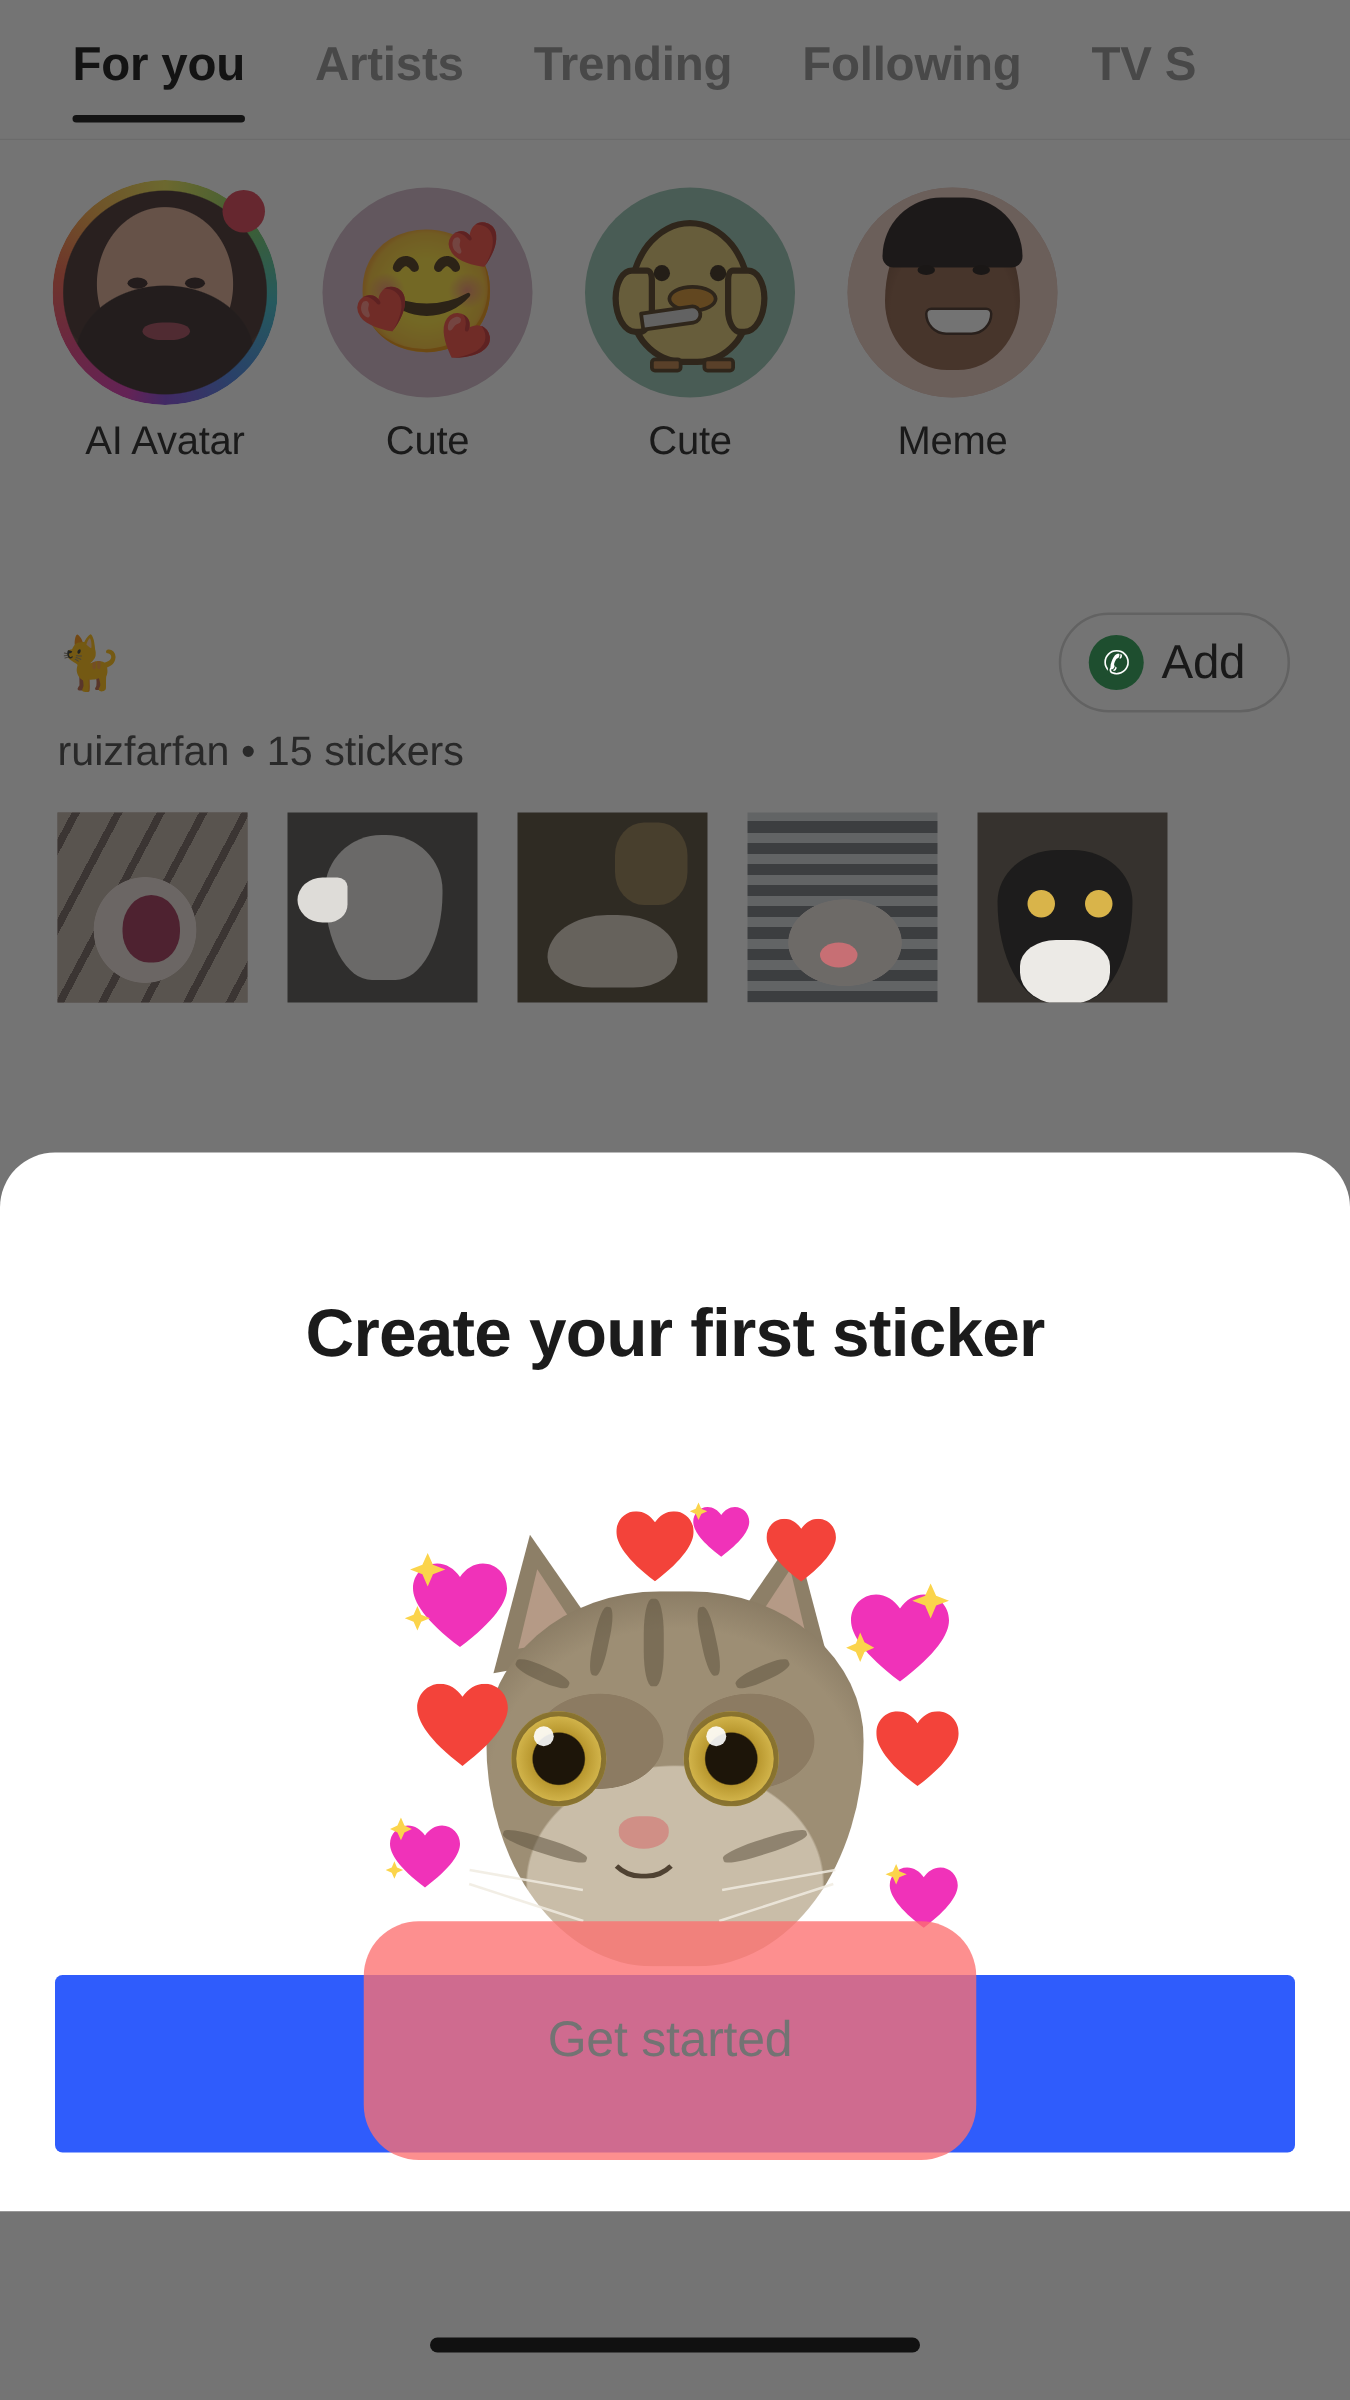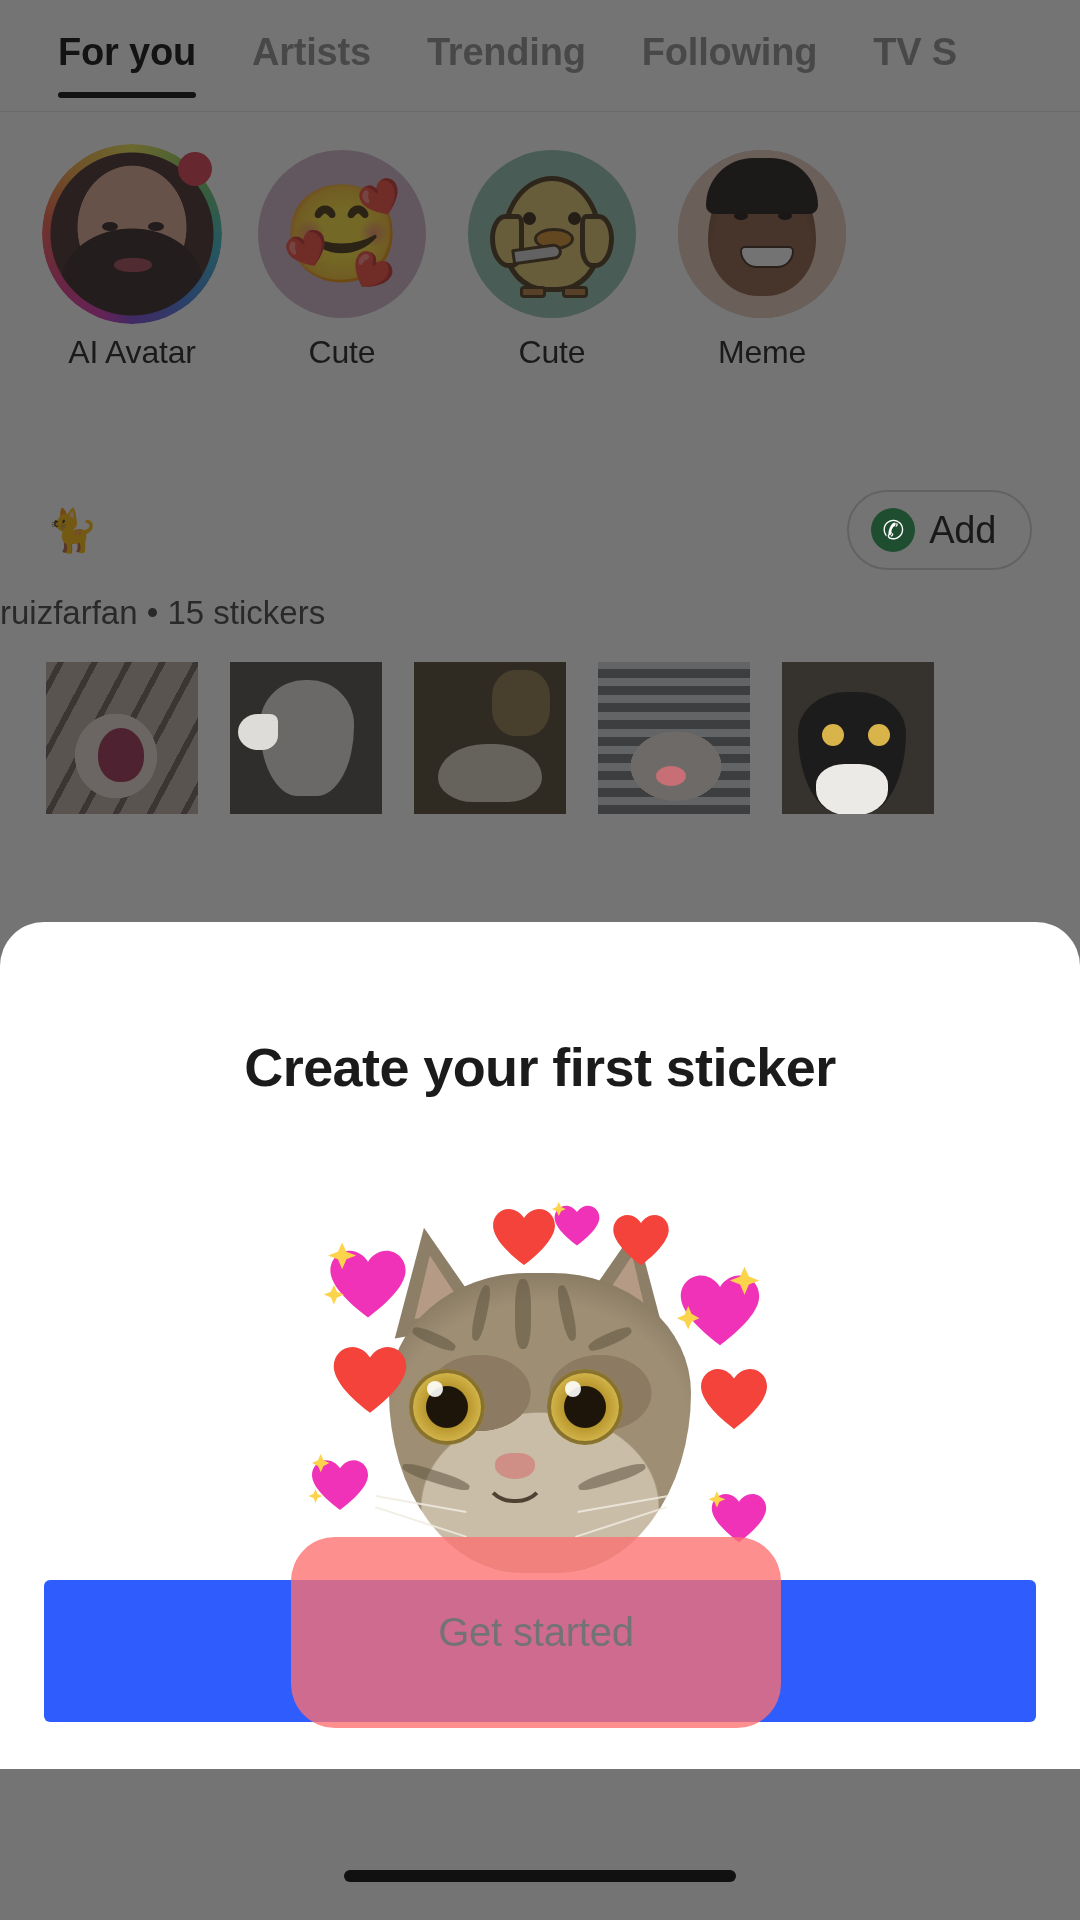--- a/index.html
+++ b/index.html
@@ -139,21 +139,21 @@
     position:absolute; left:0; top:490px; width:1080px;
   }
   .pack-head {
     display:flex; align-items:center; justify-content:space-between;
     padding:0 48px 0 46px;
   }
   .pack-title {
     font-size:42px; color:#101010; font-weight:400; letter-spacing:-0.3px;
     display:flex; align-items:center; gap:8px;
   }
-  .pack-sub { margin-top:24px; font-size:33px; color:#3a3a3a; }
+  .pack-sub { margin-top:12px; font-size:33px; color:#3a3a3a; padding-left:46px; }
   .add-btn {
     display:flex; align-items:center; gap:14px;
     border:2px solid #cfcfcf; border-radius:48px;
     padding:16px 34px 16px 22px;
     background:rgba(255,255,255,0.25);
   }
   .wa-icon {
     width:44px;height:44px;border-radius:50%;
     background:#1d9c4a; position:relative; flex:none;
     display:flex;align-items:center;justify-content:center;

